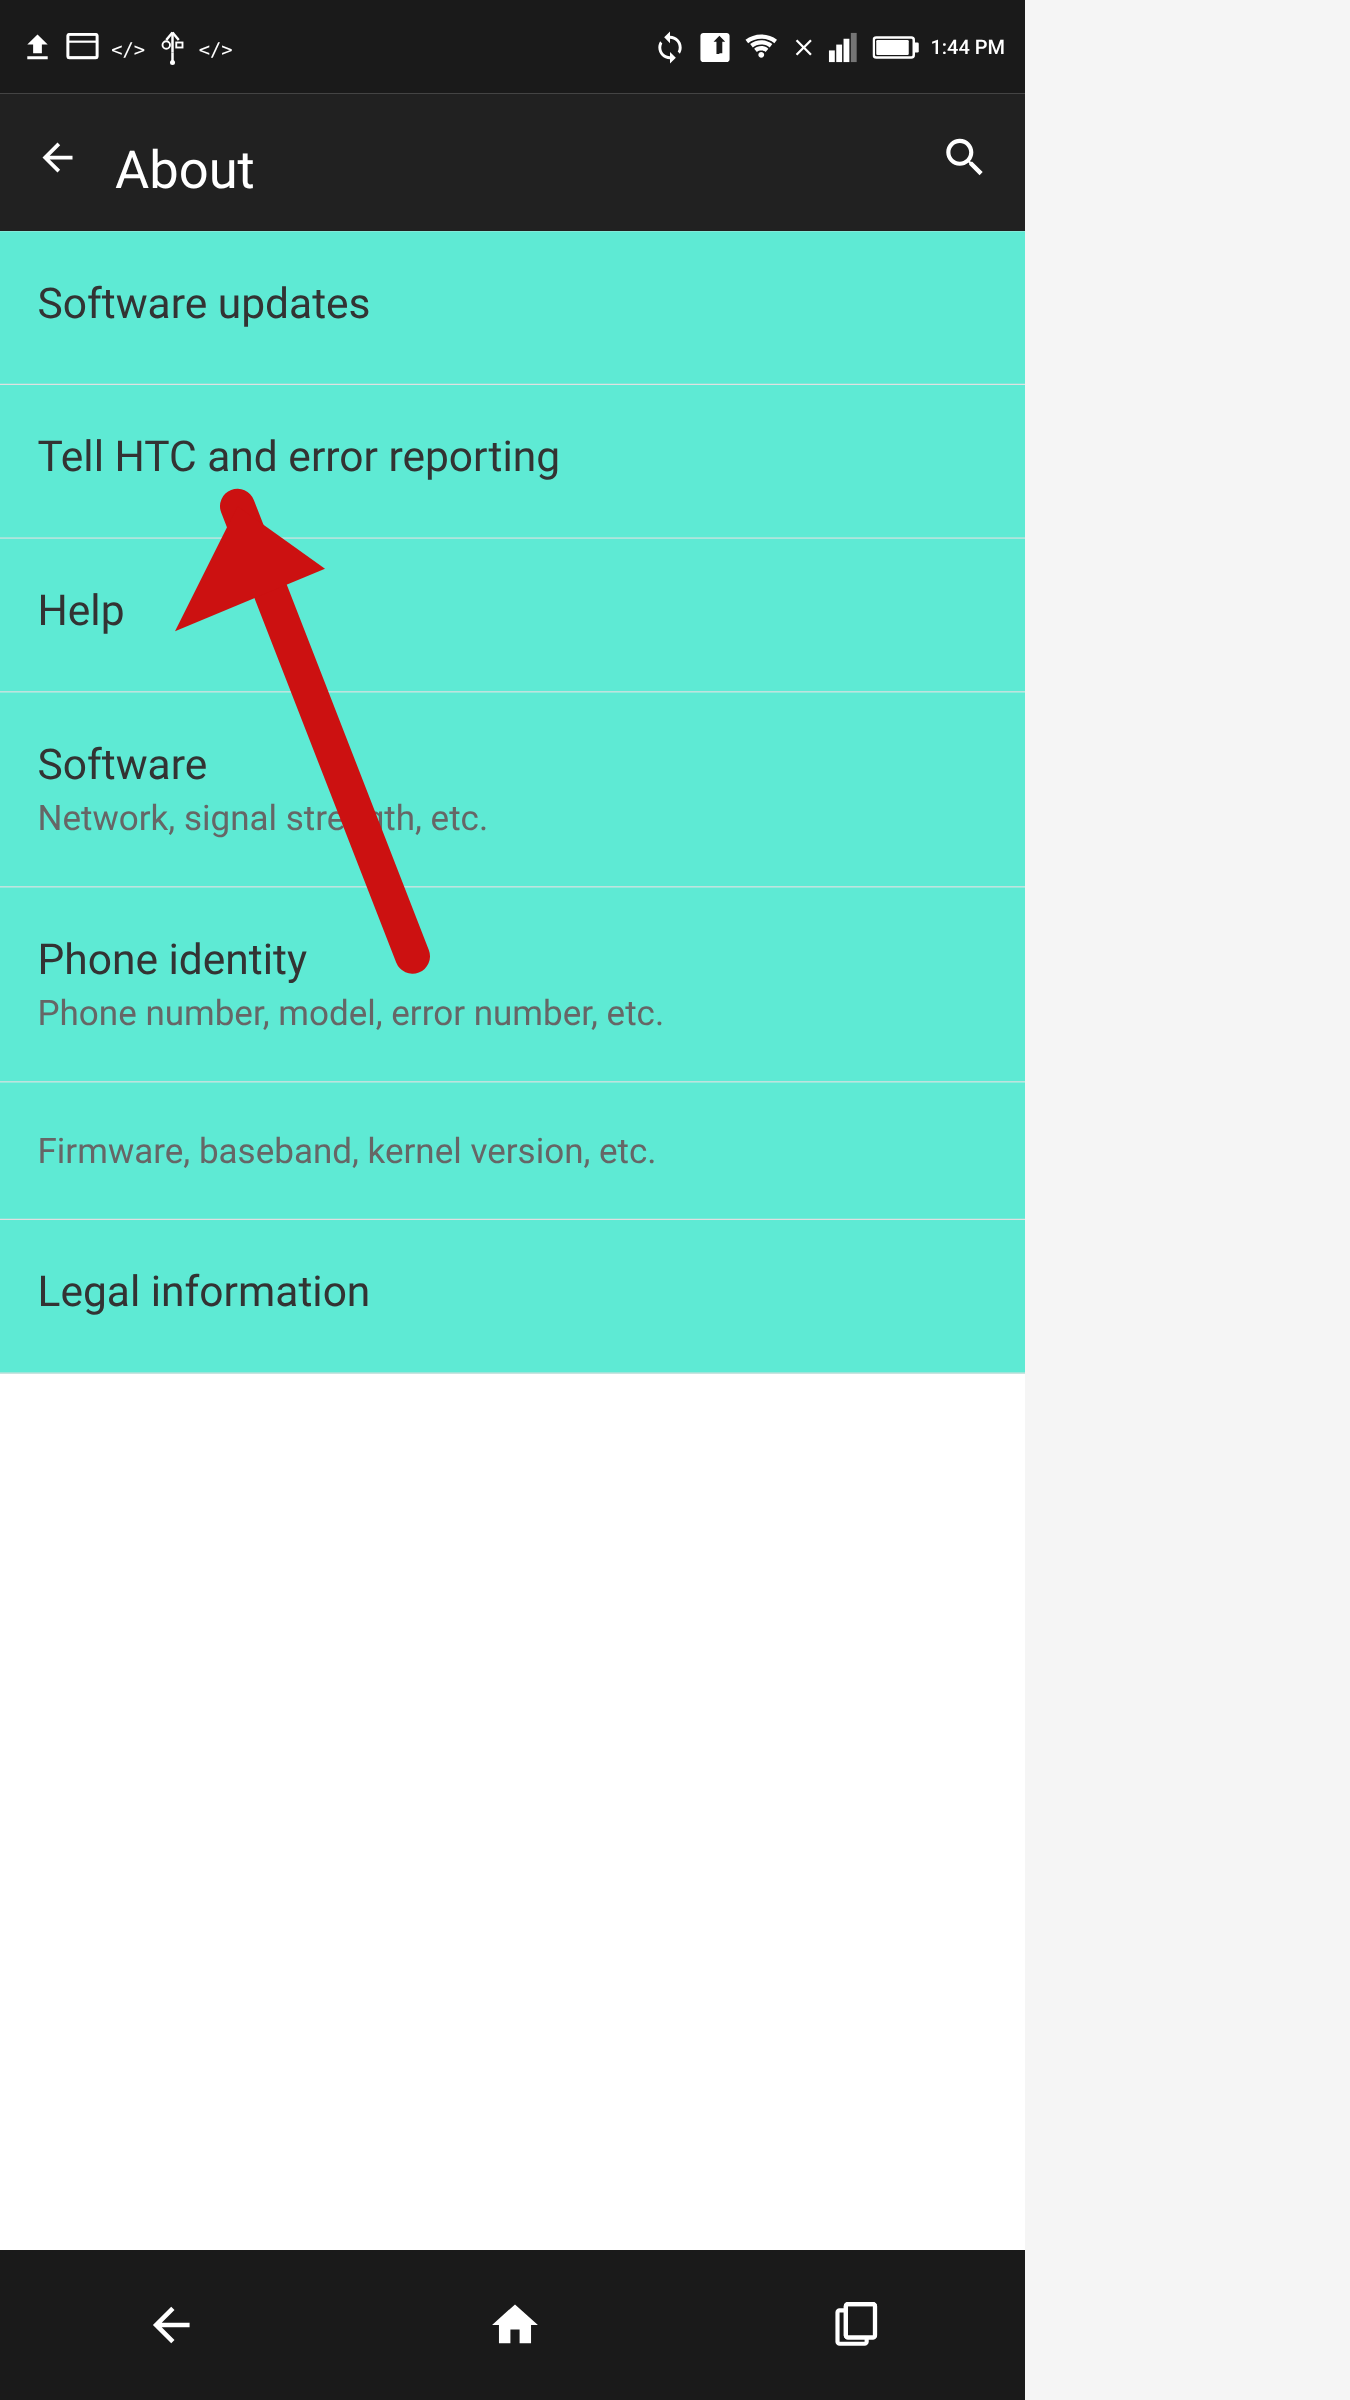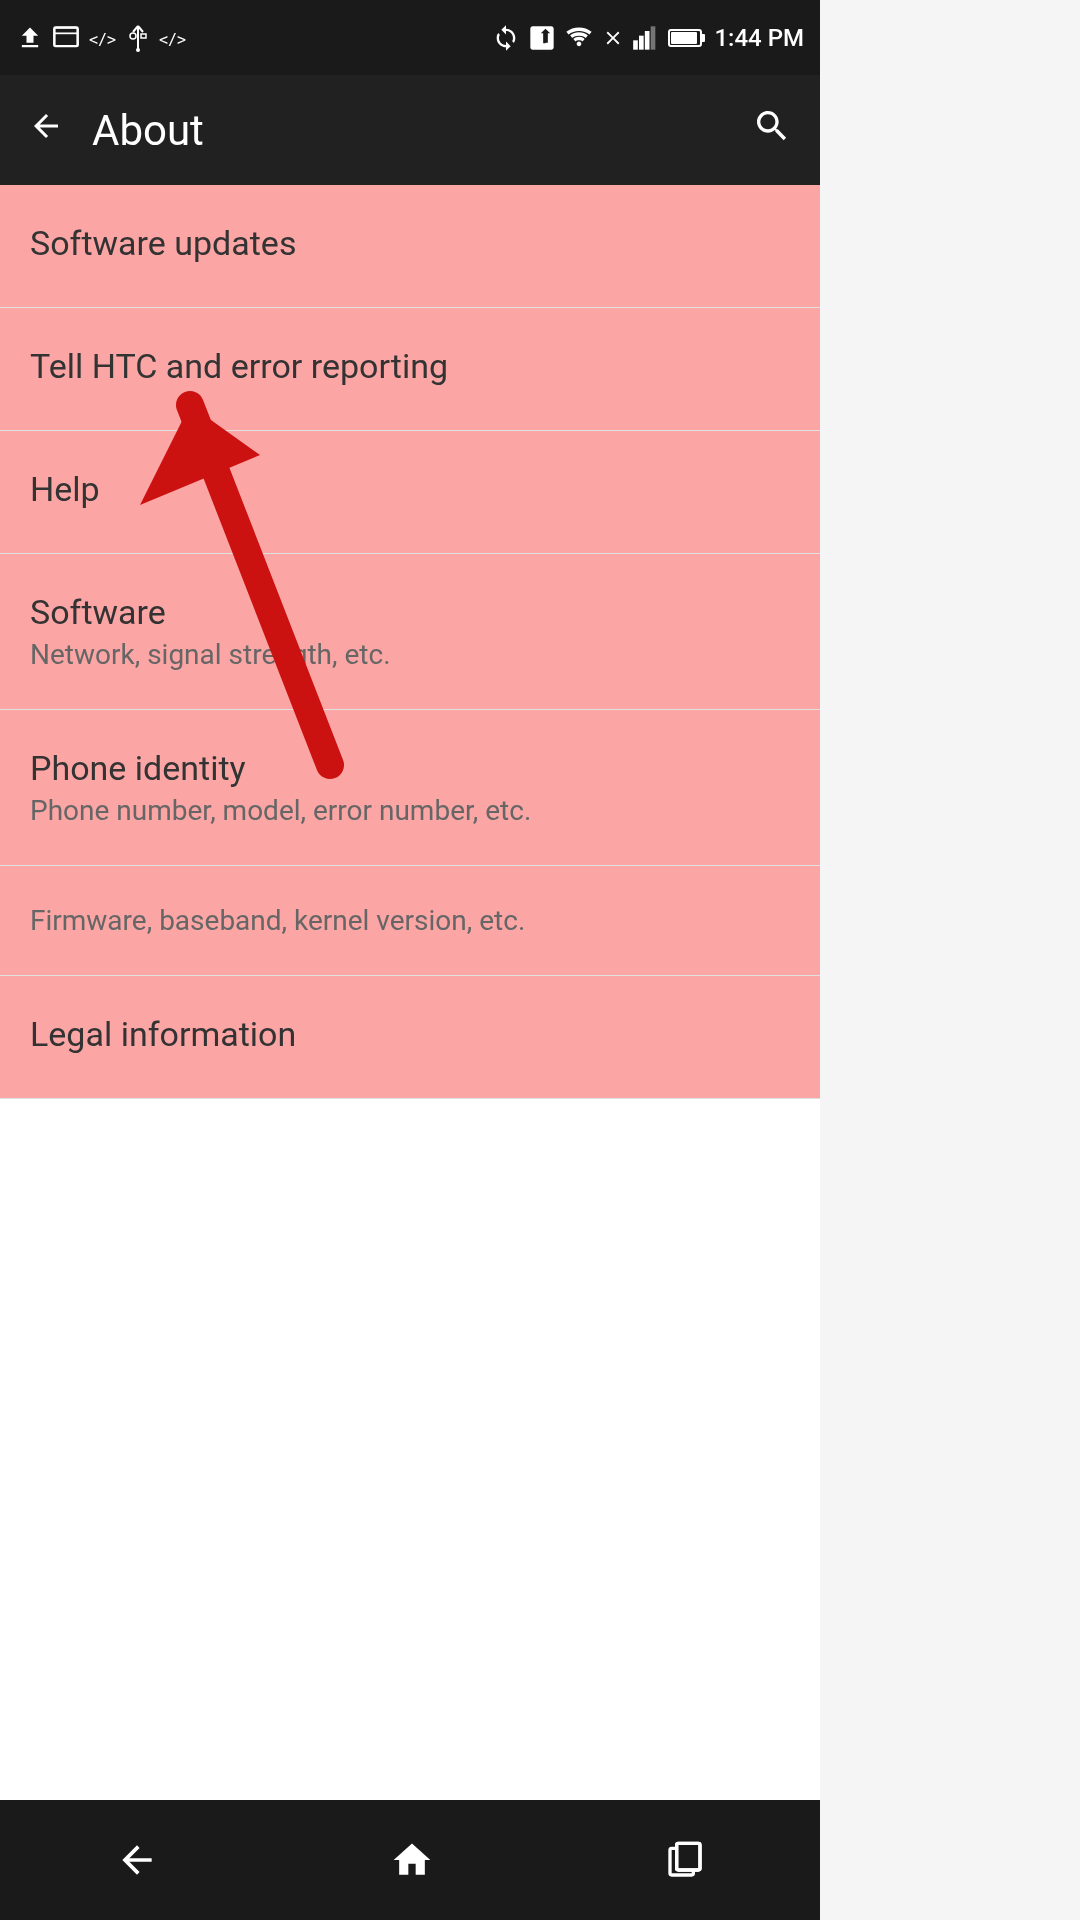--- a/index.html
+++ b/index.html
@@ -32,39 +32,39 @@
     }
 
     .status-bar-right {
       display: flex;
       align-items: center;
       gap: 8px;
       font-size: 22px;
     }
 
     .status-time {
-      font-size: 24px;
+      font-size: 16px;
       font-weight: 500;
       color: white;
     }
 
     
     .app-bar {
       width: 100%;
       height: 110px;
       background: #212121;
       display: flex;
       align-items: center;
       justify-content: space-between;
       padding: 0 20px;
     }
 
     .app-bar-left {
       display: flex;
-      align-items: center;
+      align-items: flex-end;
       gap: 20px;
     }
 
     .back-button {
       color: white;
       font-size: 36px;
       cursor: pointer;
       background: none;
       border: none;
       padding: 8px;
@@ -88,21 +88,21 @@
     
     .content {
       background: #ffffff;
       position: relative;
     }
 
     .menu-item {
       padding: 38px 30px;
       border-bottom: 1px solid #e0e0e0;
       cursor: pointer;
-      background: #fca5a5;
+      background: #5eead4;
     }
 
     .menu-item-title {
       font-size: 34px;
       color: #333333;
       font-weight: 400;
       margin-bottom: 6px;
     }
 
     .menu-item-subtitle {

